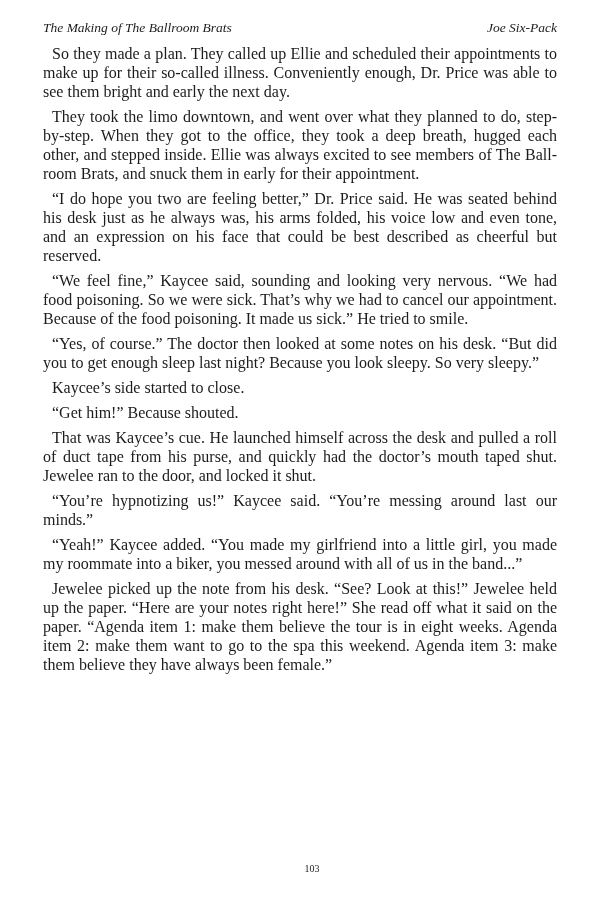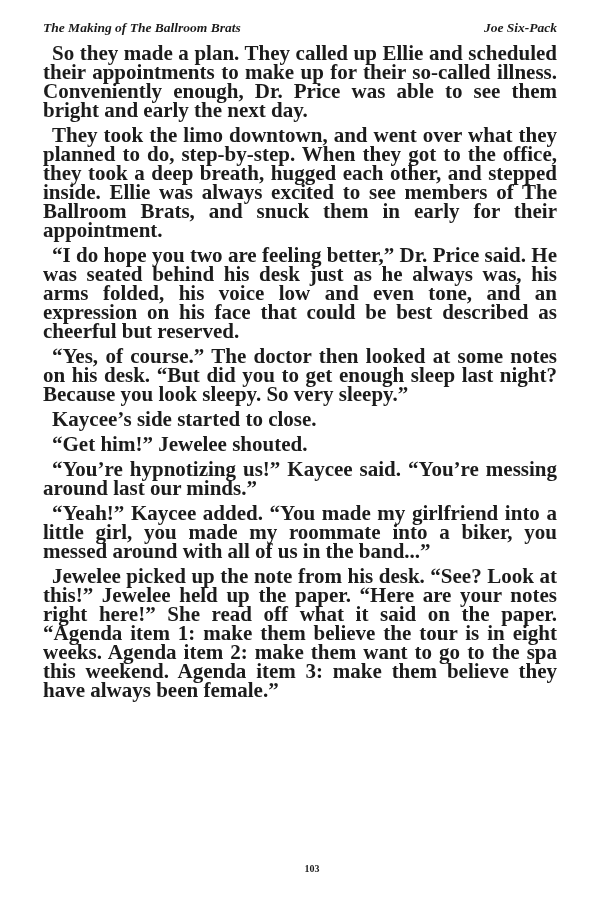--- a/index.html
+++ b/index.html
@@ -1,19 +1,19 @@
 <!DOCTYPE html>
 <html lang="en" style="--text-color: #1c1c1c; --bg-color: #ffffff;"><head>
 <meta charset="utf-8">
 <style>
   :root {
     --text-color: #1c1c1c;
     --bg-color: #ffffff;
   }
-  * { box-sizing: border-box; font-weight: bold; }
+  * { box-sizing: border-box; }
   html, body {
     margin: 0;
     padding: 0;
     background: var(--bg-color);
   }
   .page {
     position: relative;
     width: 600px;
     height: 900px;
     background: var(--bg-color);
@@ -25,21 +25,21 @@
     display: flex;
     justify-content: space-between;
     align-items: baseline;
     margin: 20px 43px 9px 43px;
     font-style: italic;
     font-size: 13.5px;
     line-height: 15px;
   }
   .page-body {
     margin: 0 43px;
-    font-size: 21px;
+    font-size: 16px;
     line-height: 19px;
     text-align: justify;
     text-justify: inter-word;
     hyphens: auto;
     -webkit-hyphens: auto;
   }
   .page-body p {
     margin: 0 0 6px 0;
     text-indent: 9px;
   }
@@ -59,23 +59,25 @@
   <div class="running-header">
     <span>The Making of The Ballroom Brats</span>
     <span>Joe Six-Pack</span>
   </div>
 
   <div class="page-body">
 
   <p>So they made a plan. They called up Ellie and scheduled their appointments to make up for their so-called illness. Conveniently enough, Dr. Price was able to see them bright and early the next day.</p>
       <p>They took the limo downtown, and went over what they planned to do, step-by-step. When they got to the office, they took a deep breath, hugged each other, and stepped inside. Ellie was always excited to see members of The Ball­room Brats, and snuck them in early for their appointment.</p>
       <p>“I do hope you two are feeling better,” Dr. Price said. He was seated behind his desk just as he always was, his arms folded, his voice low and even tone, and an expression on his face that could be best described as cheerful but reserved.</p>
+      <p>“We feel fine,” Kaycee said, sounding and looking very nervous. “We had food poisoning. So we were sick. That’s why we had to cancel our appointment. Be­cause of the food poisoning. It made us sick.” He tried to smile.</p>
       <p>“Yes, of course.” The doctor then looked at some notes on his desk. “But did you to get enough sleep last night? Because you look sleepy. So very sleepy.”</p>
       <p>Kaycee’s side started to close.</p>
-      <p>“Get him!” Jewelee shouted.</p>
+      <p>“Get him!” Because shouted.</p>
+      <p>That was Kaycee’s cue. He launched himself across the desk and pulled a roll of duct tape from his purse, and quickly had the doctor’s mouth taped shut. Jewelee ran to the door, and locked it shut.</p>
       <p>“You’re hypnotizing us!” Kaycee said. “You’re messing around last our minds.”</p>
       <p>“Yeah!” Kaycee added. “You made my girlfriend into a little girl, you made my roommate into a biker, you messed around with all of us in the band...”</p>
       <p>Jewelee picked up the note from his desk. “See? Look at this!” Jewelee held up the paper. “Here are your notes right here!” She read off what it said on the paper. “Agenda item 1: make them believe the tour is in eight weeks. Agenda item 2: make them want to go to the spa this weekend. Agenda item 3: make them believe they have always been female.”</p>
     </div>
 
   <div class="page-footer">
     <span>103</span>
   </div>
 </div>
 

